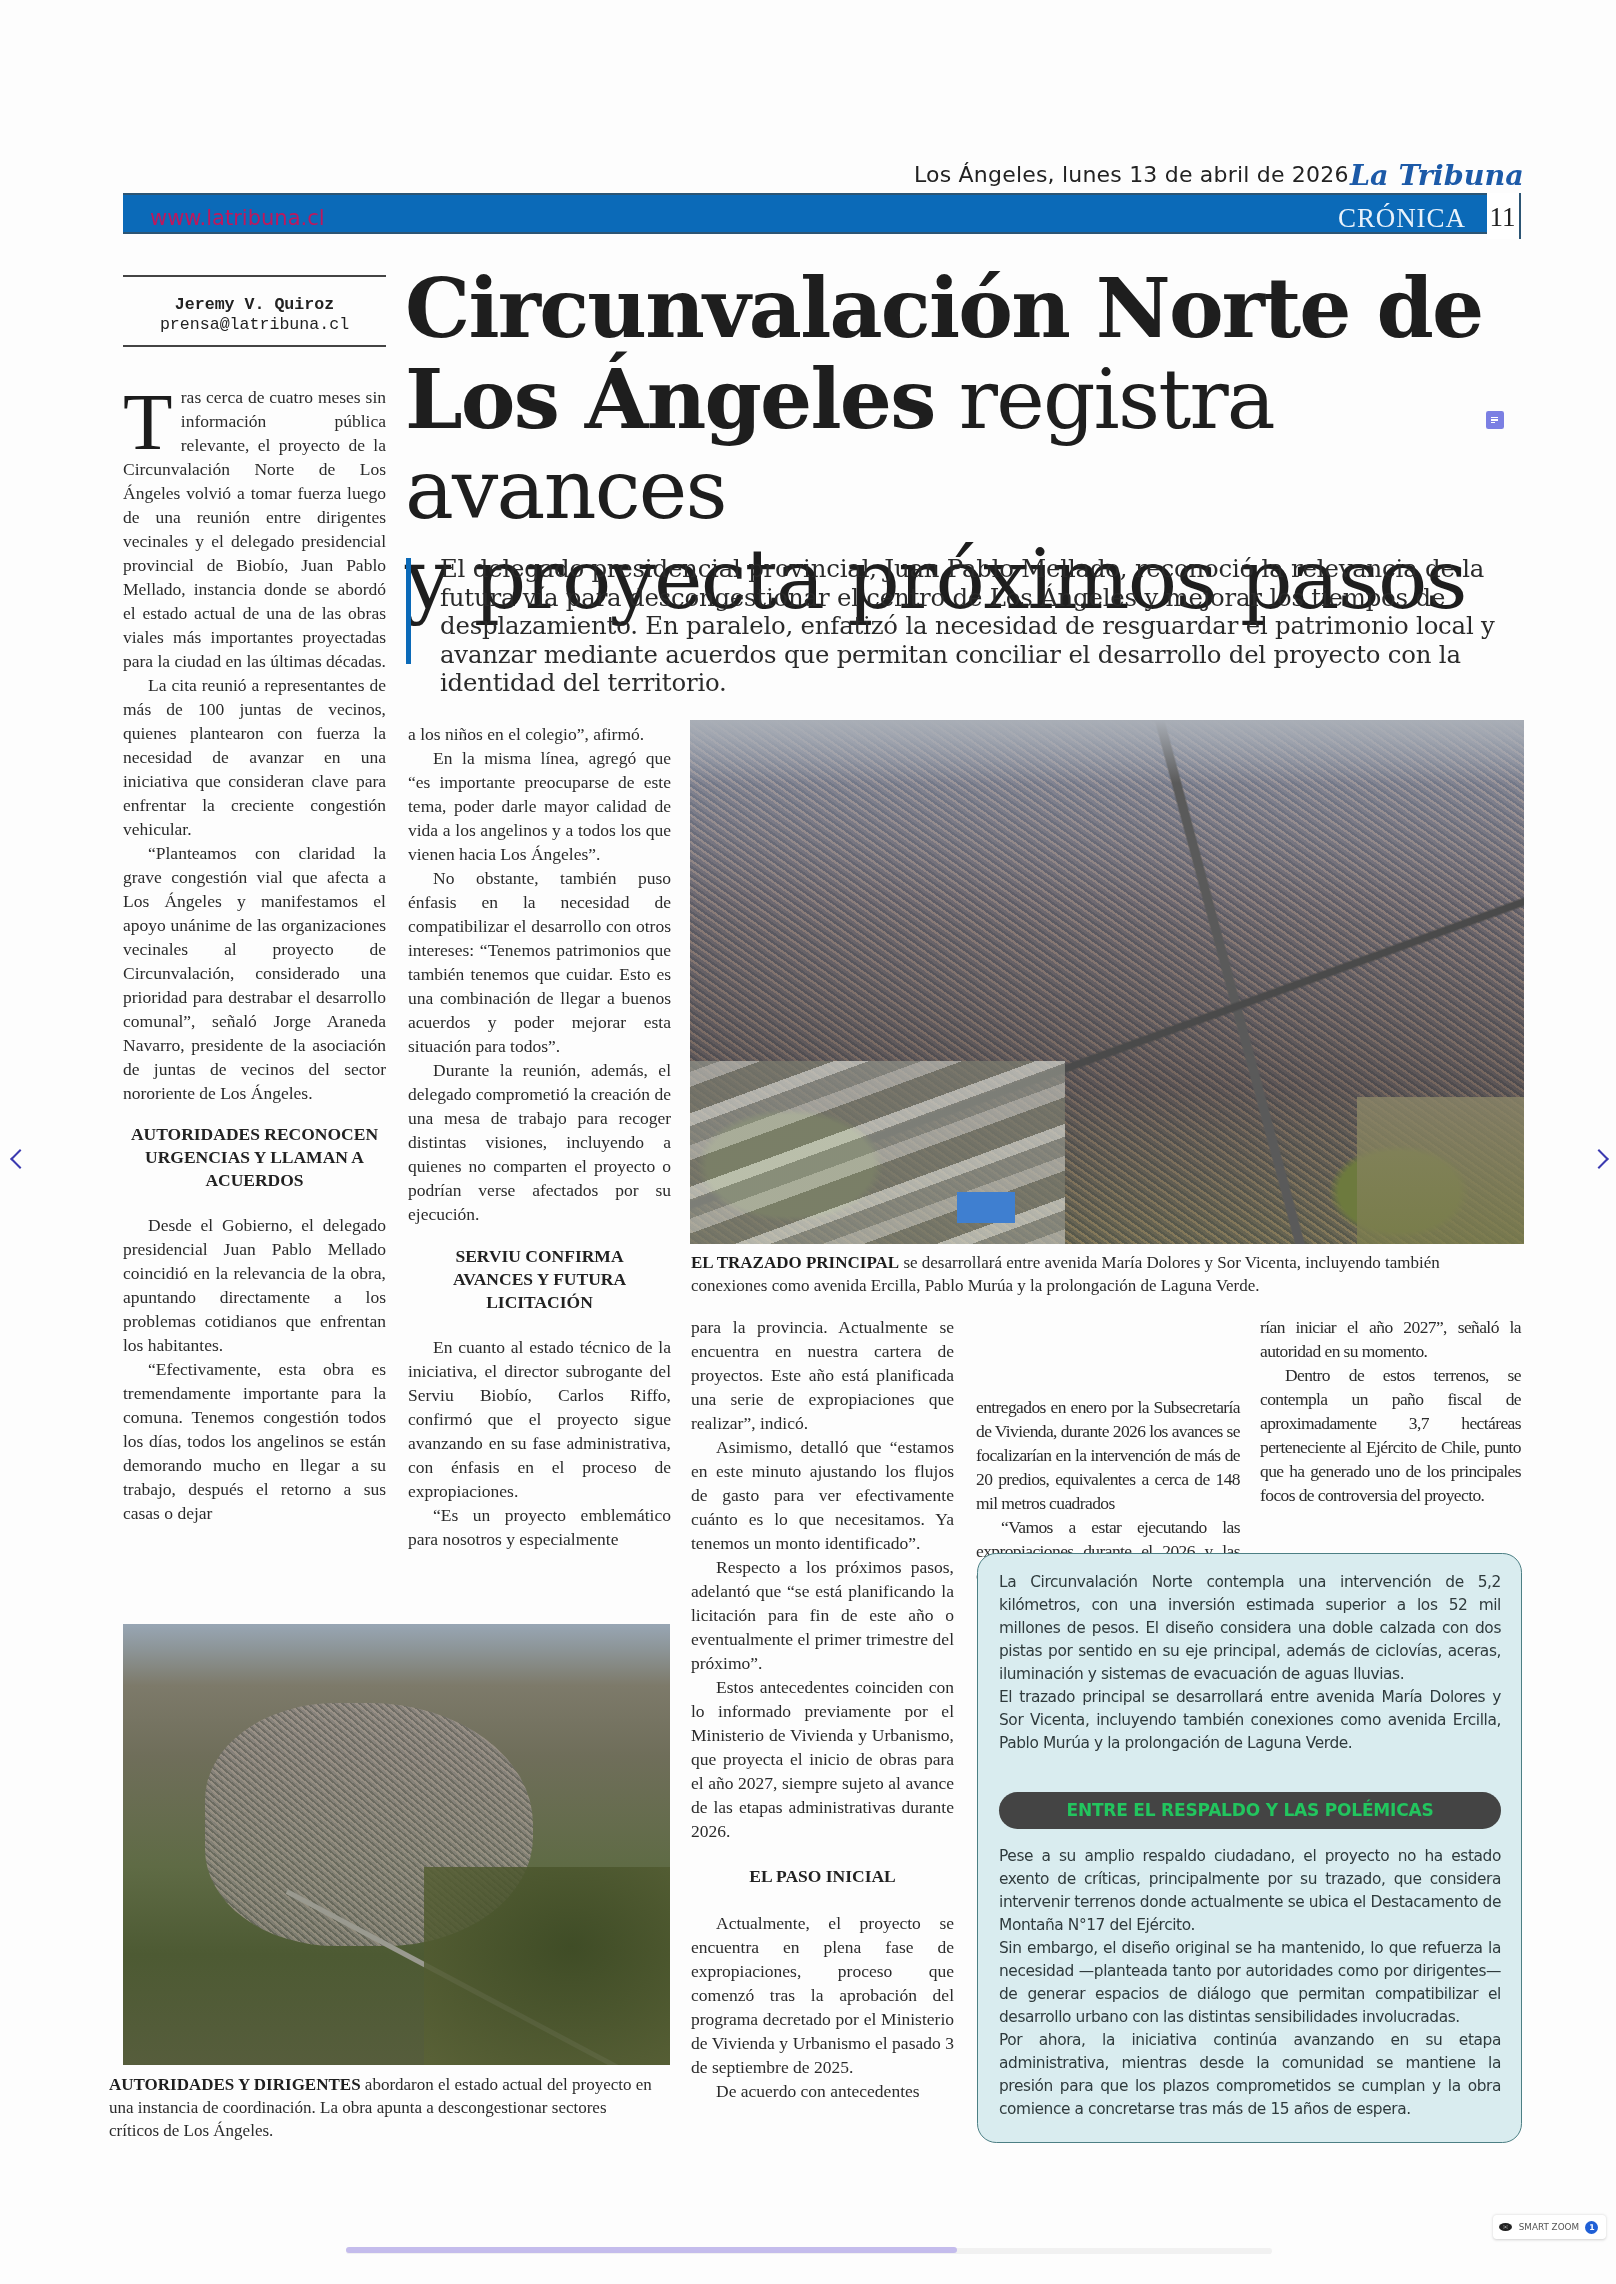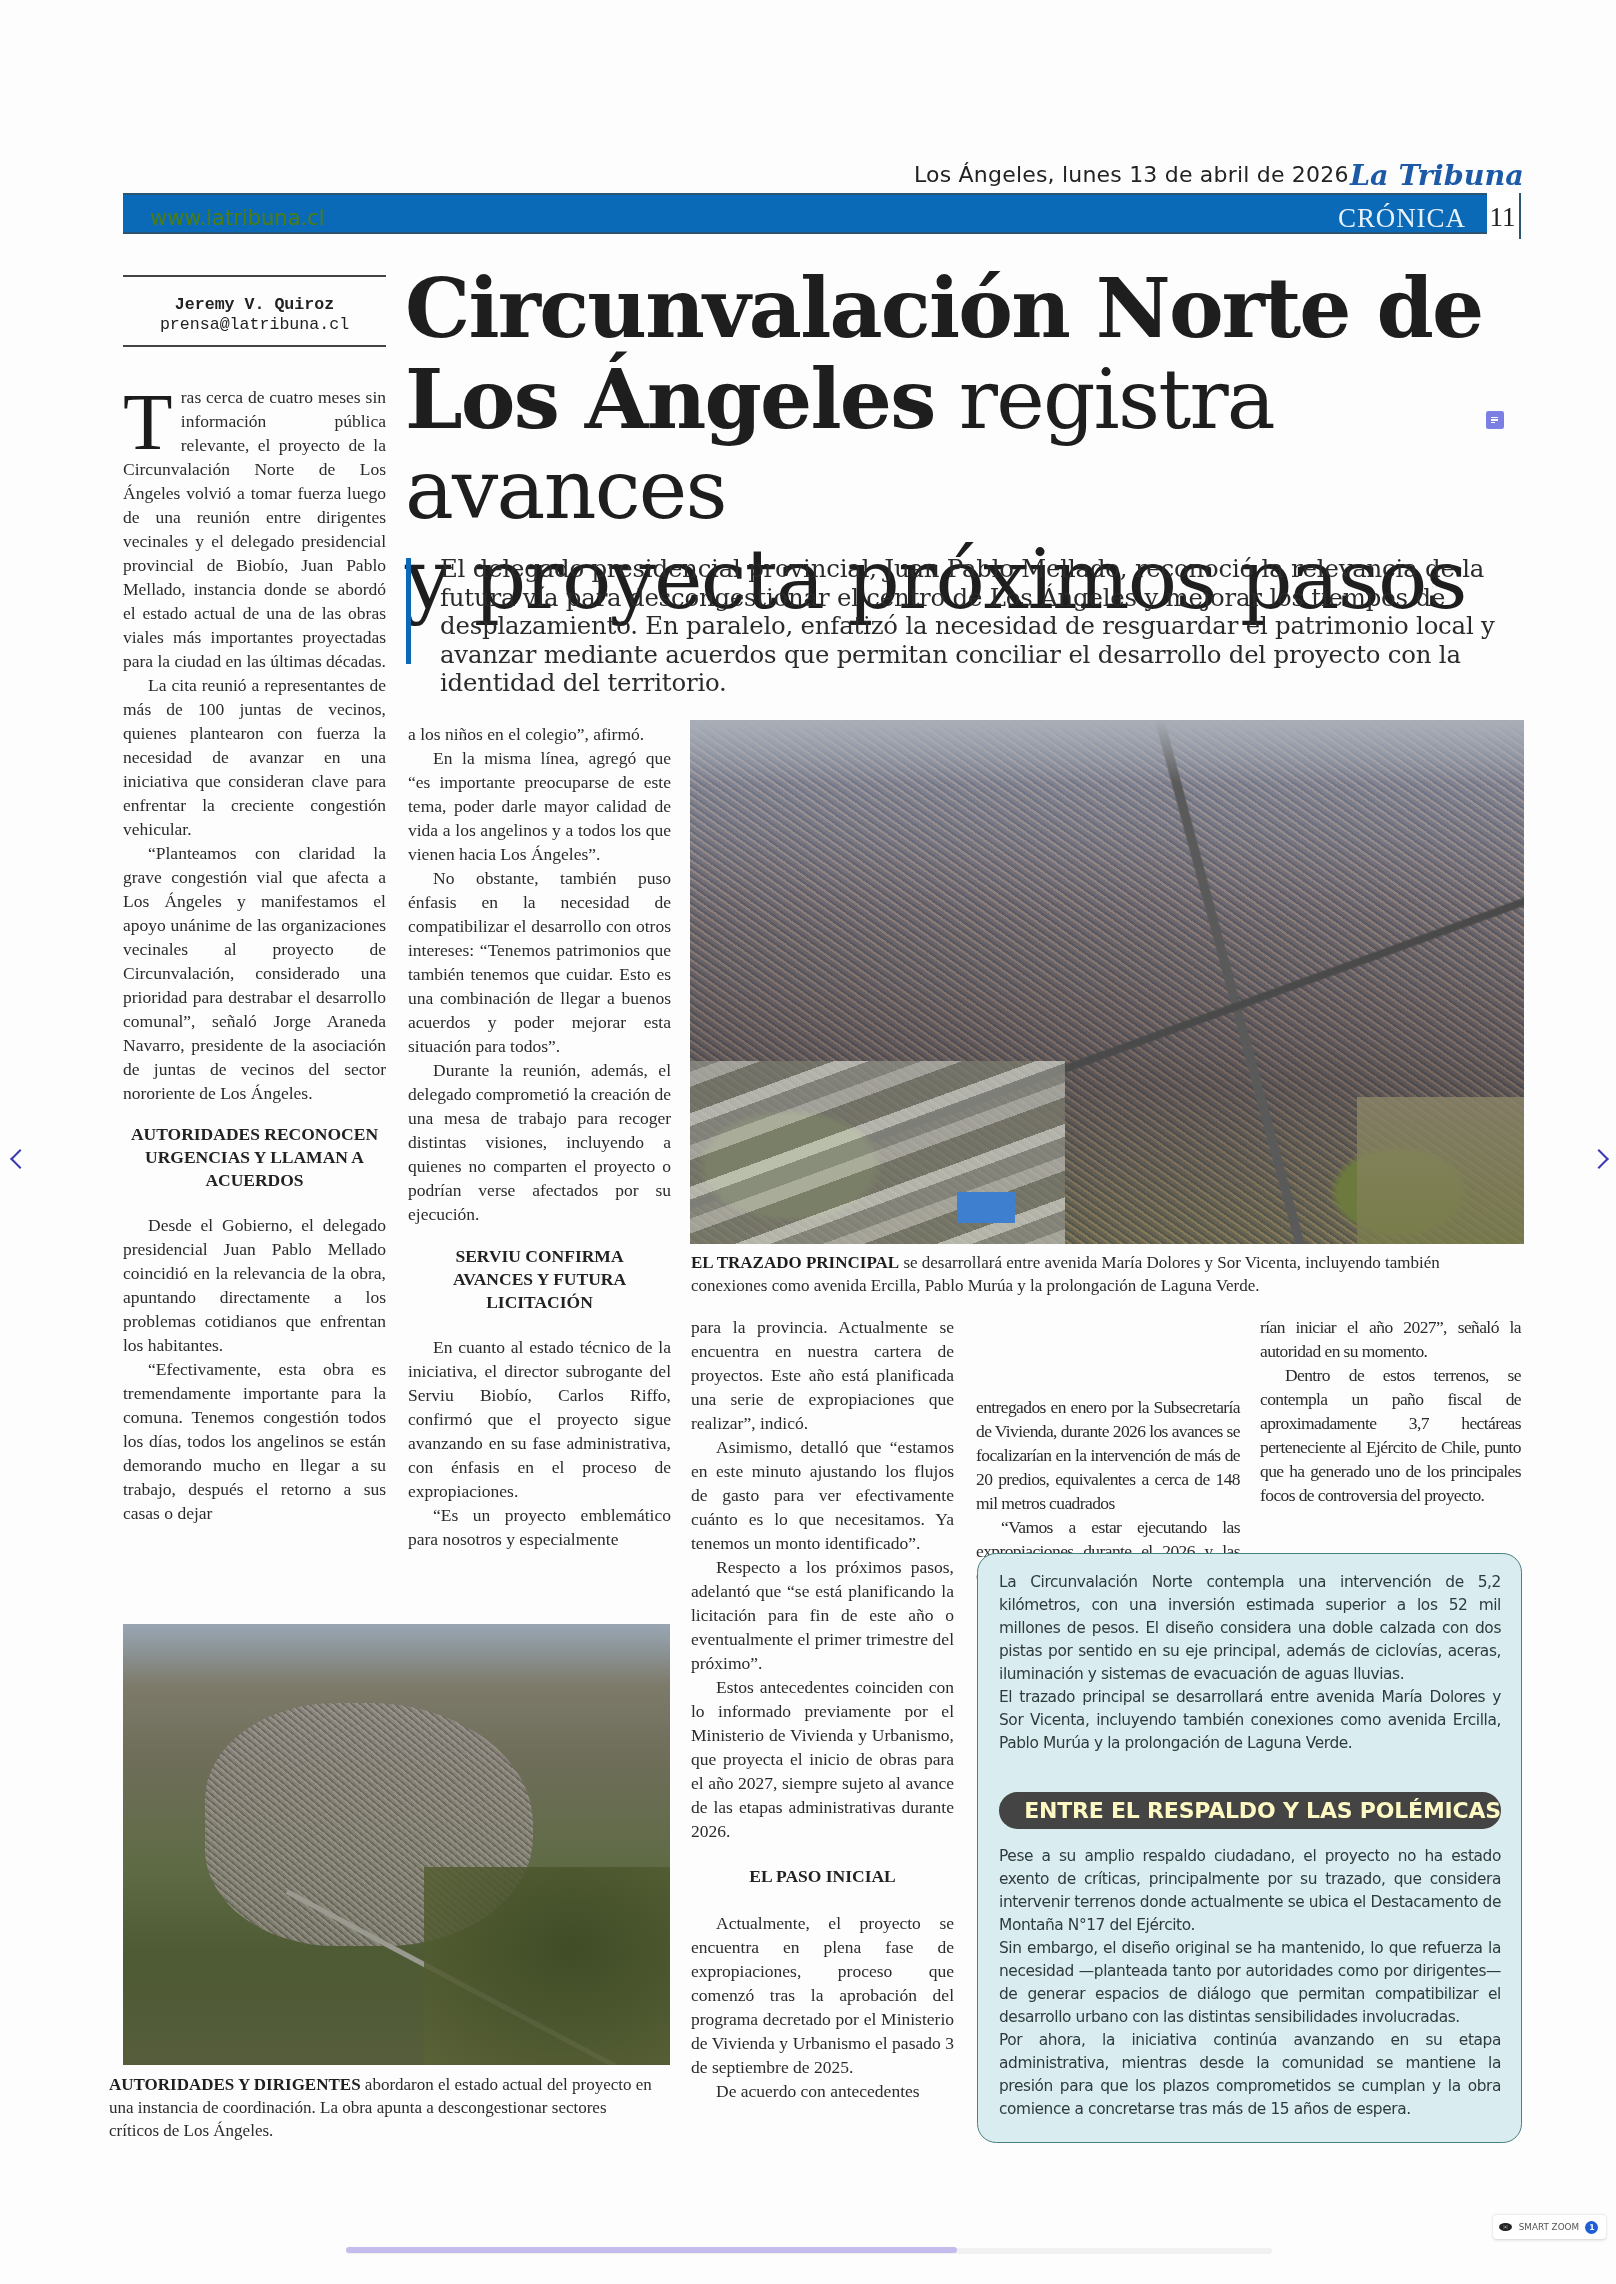--- a/index.html
+++ b/index.html
@@ -5,21 +5,21 @@
   html, body { margin:0; padding:0; background:#fdfdfd; }
   body { width:1616px; height:2284px; position:relative; overflow:hidden;
          font-family:"Liberation Serif", "DejaVu Serif", serif; color:#2a2a2a; }
   .abs { position:absolute; }
 
   
   .date { left:914px; top:162px; font-family:"DejaVu Sans", sans-serif; font-size:22px; color:#222; letter-spacing:0.2px; }
   .logo { left:1350px; top:158px; font-family:"DejaVu Serif", serif; font-weight:bold; font-style:italic; font-size:28.6px; color:#1c5aa8; }
   .band { left:123px; top:193px; width:1397px; height:41px; background:#0b6ab8;
           border-top:2.8px solid #2c5574; border-bottom:2.8px solid #2c5574; box-sizing:border-box; }
-  .band-url { left:150px; top:206px; font-family:"DejaVu Sans", sans-serif; font-size:21px; color:#4d7c0f; }
+  .band-url { left:150px; top:206px; font-family:"DejaVu Sans", sans-serif; font-size:21px; color:#be185d; }
   .band-section { left:1338px; top:203px; font-family:"Liberation Serif", serif; font-size:27px; color:#e8f2fb; letter-spacing:0.9px; }
   .band-page-box { left:1487px; top:193px; width:34px; height:46px; background:#fff; border-right:2.8px solid #2c5574; box-sizing:border-box; }
   .band-page { left:1484px; top:202px; width:37px; text-align:center; font-family:"Liberation Serif", serif; font-size:27px; color:#222; }
 
   
   .rule { background:#444; height:2.3px; }
   .byline { left:123px; top:295px; width:263px; text-align:center; font-size:16.6px; line-height:20px; color:#222;font-family:Liberation Mono, monospace; }
   .byline .name { font-weight:bold; }
 
   
@@ -68,21 +68,21 @@
   .photo-second .hills { position:absolute; right:0; top:55%; width:45%; height:45%; background:radial-gradient(ellipse at 60% 40%, #3d4a24, #5a6236); opacity:0.85; }
 
   .caption { font-size:17px; line-height:23px; color:#2b2b2b; }
   .caption b { font-weight:bold; color:#1e1e1e; }
 
   
   .infobox { left:977px; top:1553px; width:545px; height:590px; background:#d9ecef;
              border:1.8px solid #4c7f84; border-radius:19.3px; box-sizing:border-box; }
   .infobox-text { font-family:"DejaVu Sans", sans-serif; font-size:15.4px; line-height:23px; color:#2f3a3c; letter-spacing:-0.4px; text-align:justify; }
   .infobox-pill { left:999px; top:1792px; width:502px; height:37px; background:#444; border-radius:18.4px;
-                  color:#fef9c3; font-family:"DejaVu Sans", sans-serif; font-weight:bold; font-size:22px; line-height:37px; text-align:right; letter-spacing:-0.2px; }
+                  color:#22c55e; font-family:"DejaVu Sans", sans-serif; font-weight:bold; font-size:17px; line-height:37px; text-align:center; letter-spacing:-0.2px; }
 
   
   .nav-arrow { width:28px; height:37px; display:flex; align-items:center; justify-content:center; }
   .nav-arrow span { display:block; width:12px; height:12px; border-left:2.3px solid #3b3ab0; border-bottom:2.3px solid #3b3ab0; }
   .smart-zoom { left:1493px; top:2215px; width:113px; height:24px; background:#fff; border-radius:3.7px;
                 box-shadow:0 0.9px 2.8px rgba(0,0,0,0.18); display:flex; align-items:center; gap:6.4px; padding:0 6.4px; box-sizing:border-box;
                 font-family:"DejaVu Sans", sans-serif; font-size:8.8px; color:#555; }
   .eye { width:13px; height:8.3px; border-radius:50%; background:#222; position:relative; }
   .eye::after { content:""; position:absolute; left:4.1px; top:1.8px; width:4.6px; height:4.6px; border-radius:50%; background:#fff; box-shadow: inset 0 0 0 1.4px #222; }
   .zoom-badge { width:13px; height:13px; border-radius:50%; background:#1f5fd6; color:#fff; font-size:7.8px; text-align:center; line-height:13px; font-weight:bold; }

